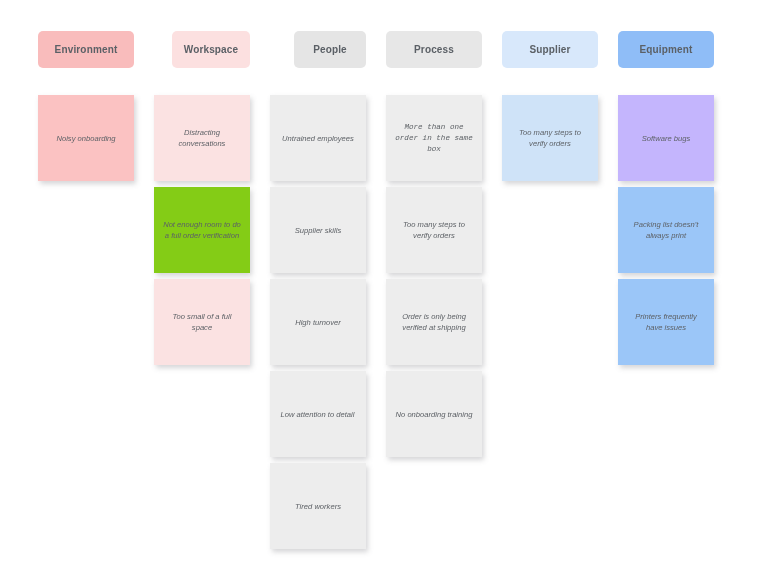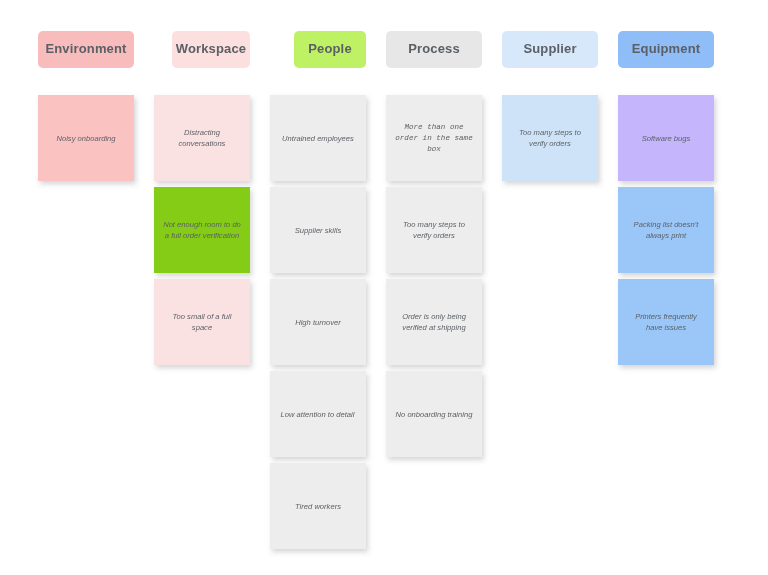--- a/index.html
+++ b/index.html
@@ -36,21 +36,21 @@
     flex-direction: column;
   }
 
   .col-header {
     height: 37px;
     border-radius: 5px;
     display: flex;
     align-items: center;
     justify-content: center;
     text-align: center;
-    font-size: 13px;
+    font-size: 10px;
     font-weight: bold;
     letter-spacing: 0.15px;
     color: #5b6066;
     box-sizing: border-box;
     padding: 2px 3px;
     line-height: 1.15;
     user-select: none;
   }
 
   .notes {
@@ -107,21 +107,21 @@
           </div>
           <div class="note" style="background: #84cc16;">
             <span class="note-text">Not enough room to do a full order verification</span>
           </div>
           <div class="note" style="background: rgb(251, 226, 226);">
             <span class="note-text">Too small of a full space</span>
           </div>
         </div>
       </div>
       <div class="column">
-        <div class="col-header" style="background: #bef264; margin-left: 24px;">
+        <div class="col-header" style="background: #e5e5e5; margin-left: 24px;">
           <span>People</span>
         </div>
         <div class="notes">
           <div class="note" style="background: rgb(237, 237, 237);">
             <span class="note-text">Untrained employees</span>
           </div>
           <div class="note" style="background: rgb(237, 237, 237);">
             <span class="note-text">Supplier skills</span>
           </div>
           <div class="note" style="background: rgb(237, 237, 237);">

